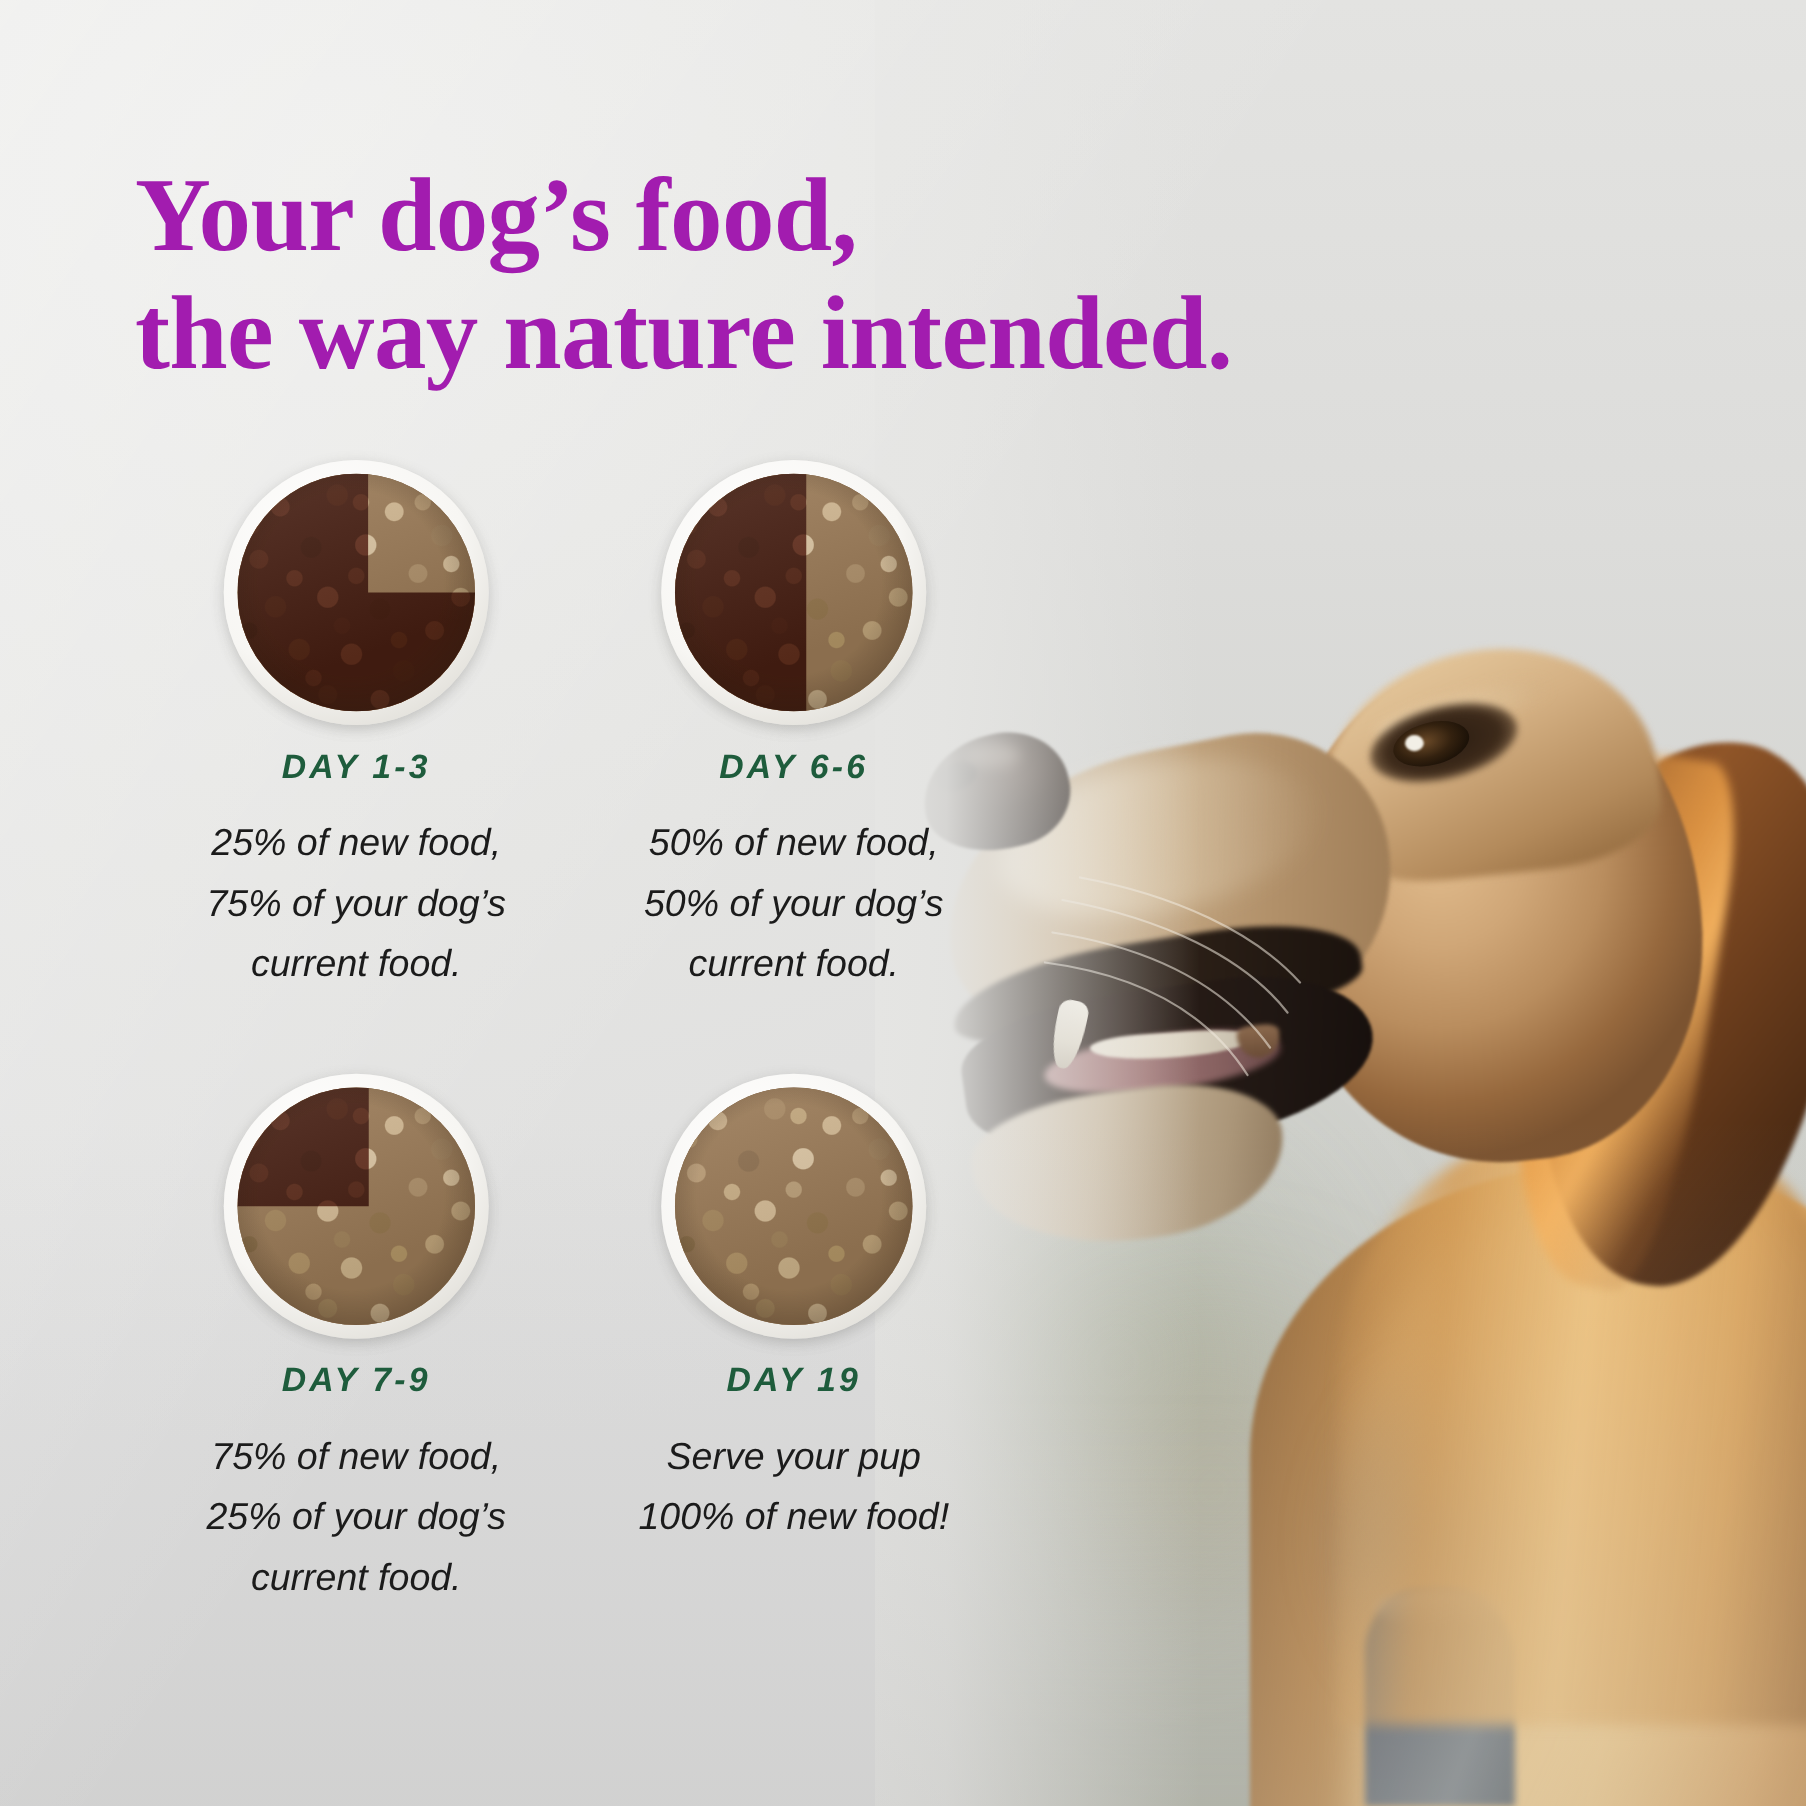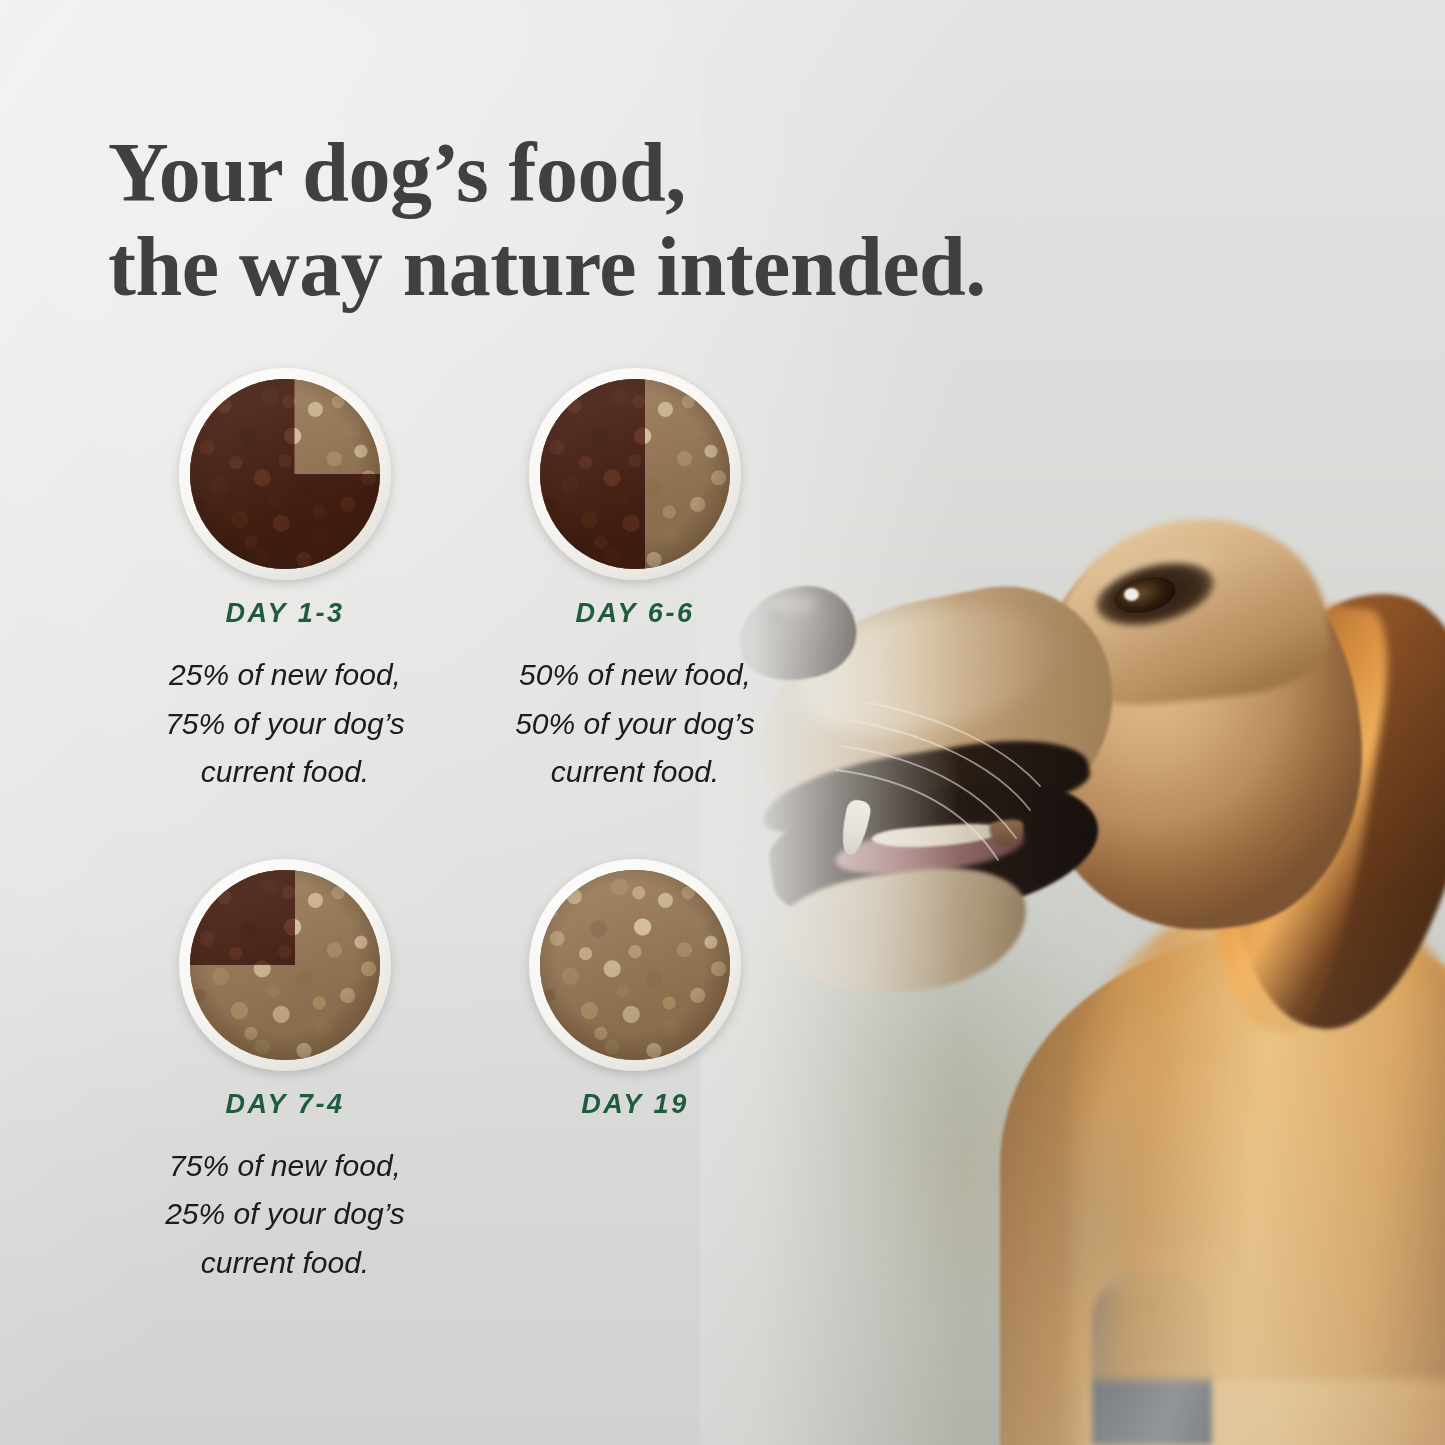--- a/index.html
+++ b/index.html
@@ -340,21 +340,21 @@
   .headline {
     position: absolute;
     left: 108px;
     top: 126px;
     width: 1000px;
     font-family: "Liberation Serif", serif;
     font-weight: bold;
     font-size: 84px;
     line-height: 1.12;
     letter-spacing: -0.5px;
-    color: #404040;
+    color: #a21caf;
     white-space: pre-line;
   }
 
   
   .steps {
     position: absolute;
     left: 110px;
     top: 368px;
     width: 700px;
   }
@@ -585,35 +585,37 @@
       <div class="step">
         <div class="bowl-wrap">
           <div class="bowl-shadow"></div>
           <div class="bowl-rim"></div>
           <div class="bowl-inner">
             <div class="kibble"></div>
             <div class="tint tint-25"></div>
             <div class="bowl-inner-shade"></div>
           </div>
         </div>
-        <div class="day-label">DAY 7-4</div>
+        <div class="day-label">DAY 7-9</div>
         <div class="desc">75% of new food,
 25% of your dog’s
 current food.</div>
       </div>
 
       <div class="step">
         <div class="bowl-wrap">
           <div class="bowl-shadow"></div>
           <div class="bowl-rim"></div>
           <div class="bowl-inner">
             <div class="kibble"></div>
 
             <div class="bowl-inner-shade"></div>
           </div>
         </div>
         <div class="day-label">DAY 19</div>
+        <div class="desc">Serve your pup
+100% of new food!</div>
       </div>
 
     </div>
   </div>
 
 </div>
 
 </body></html>

